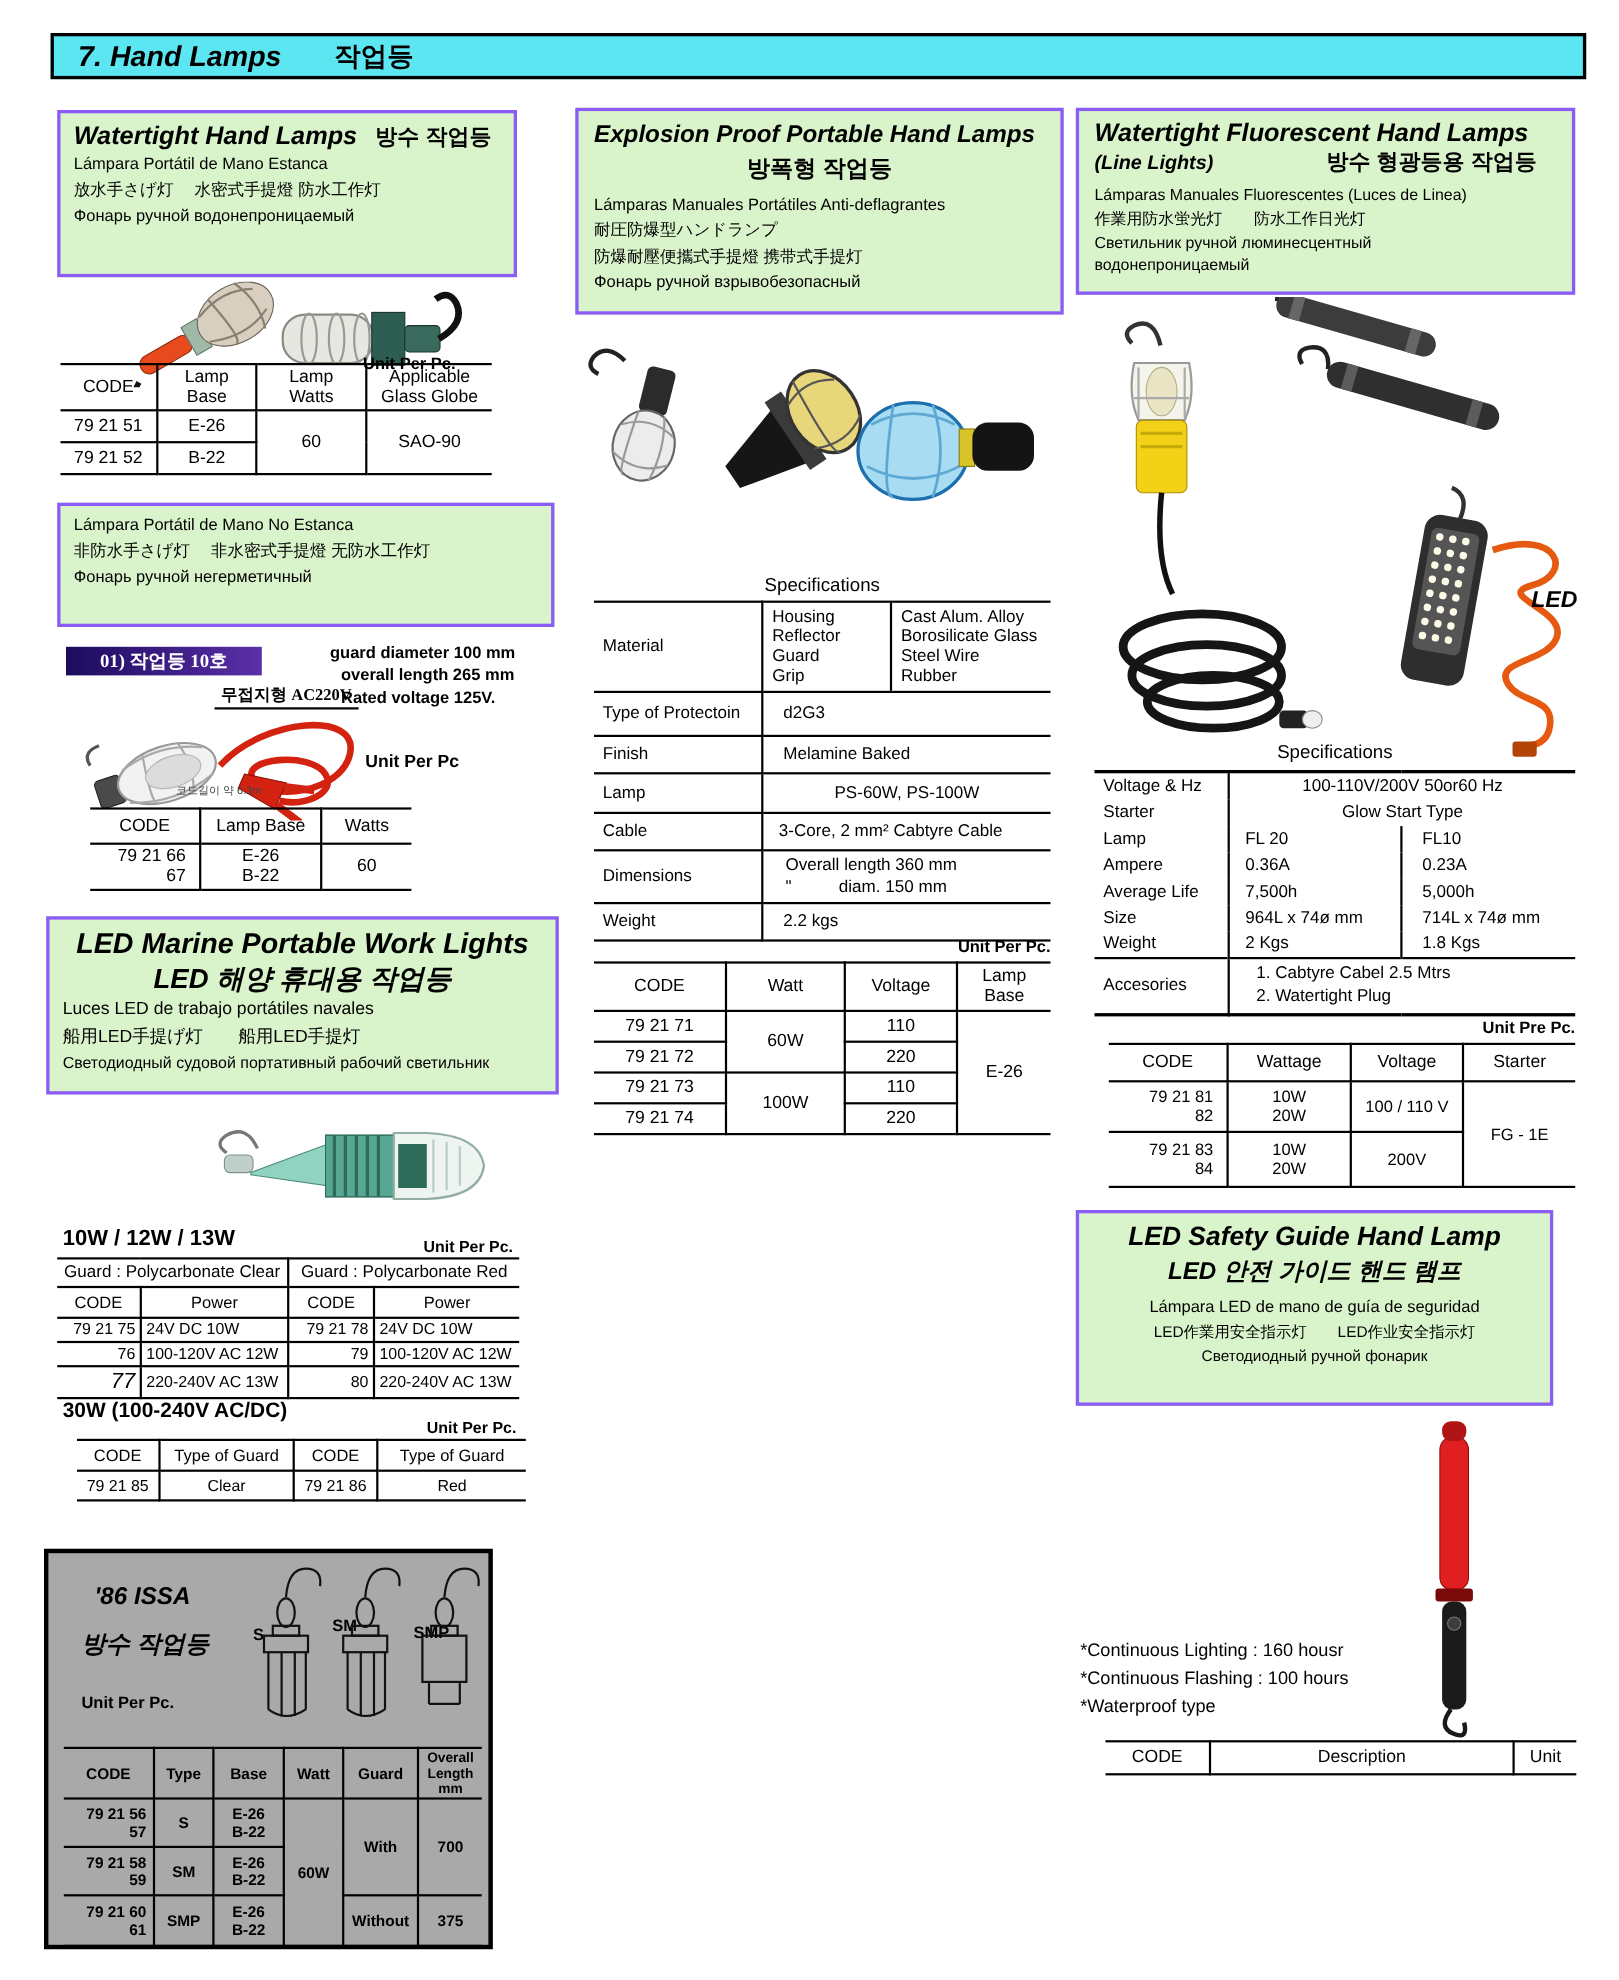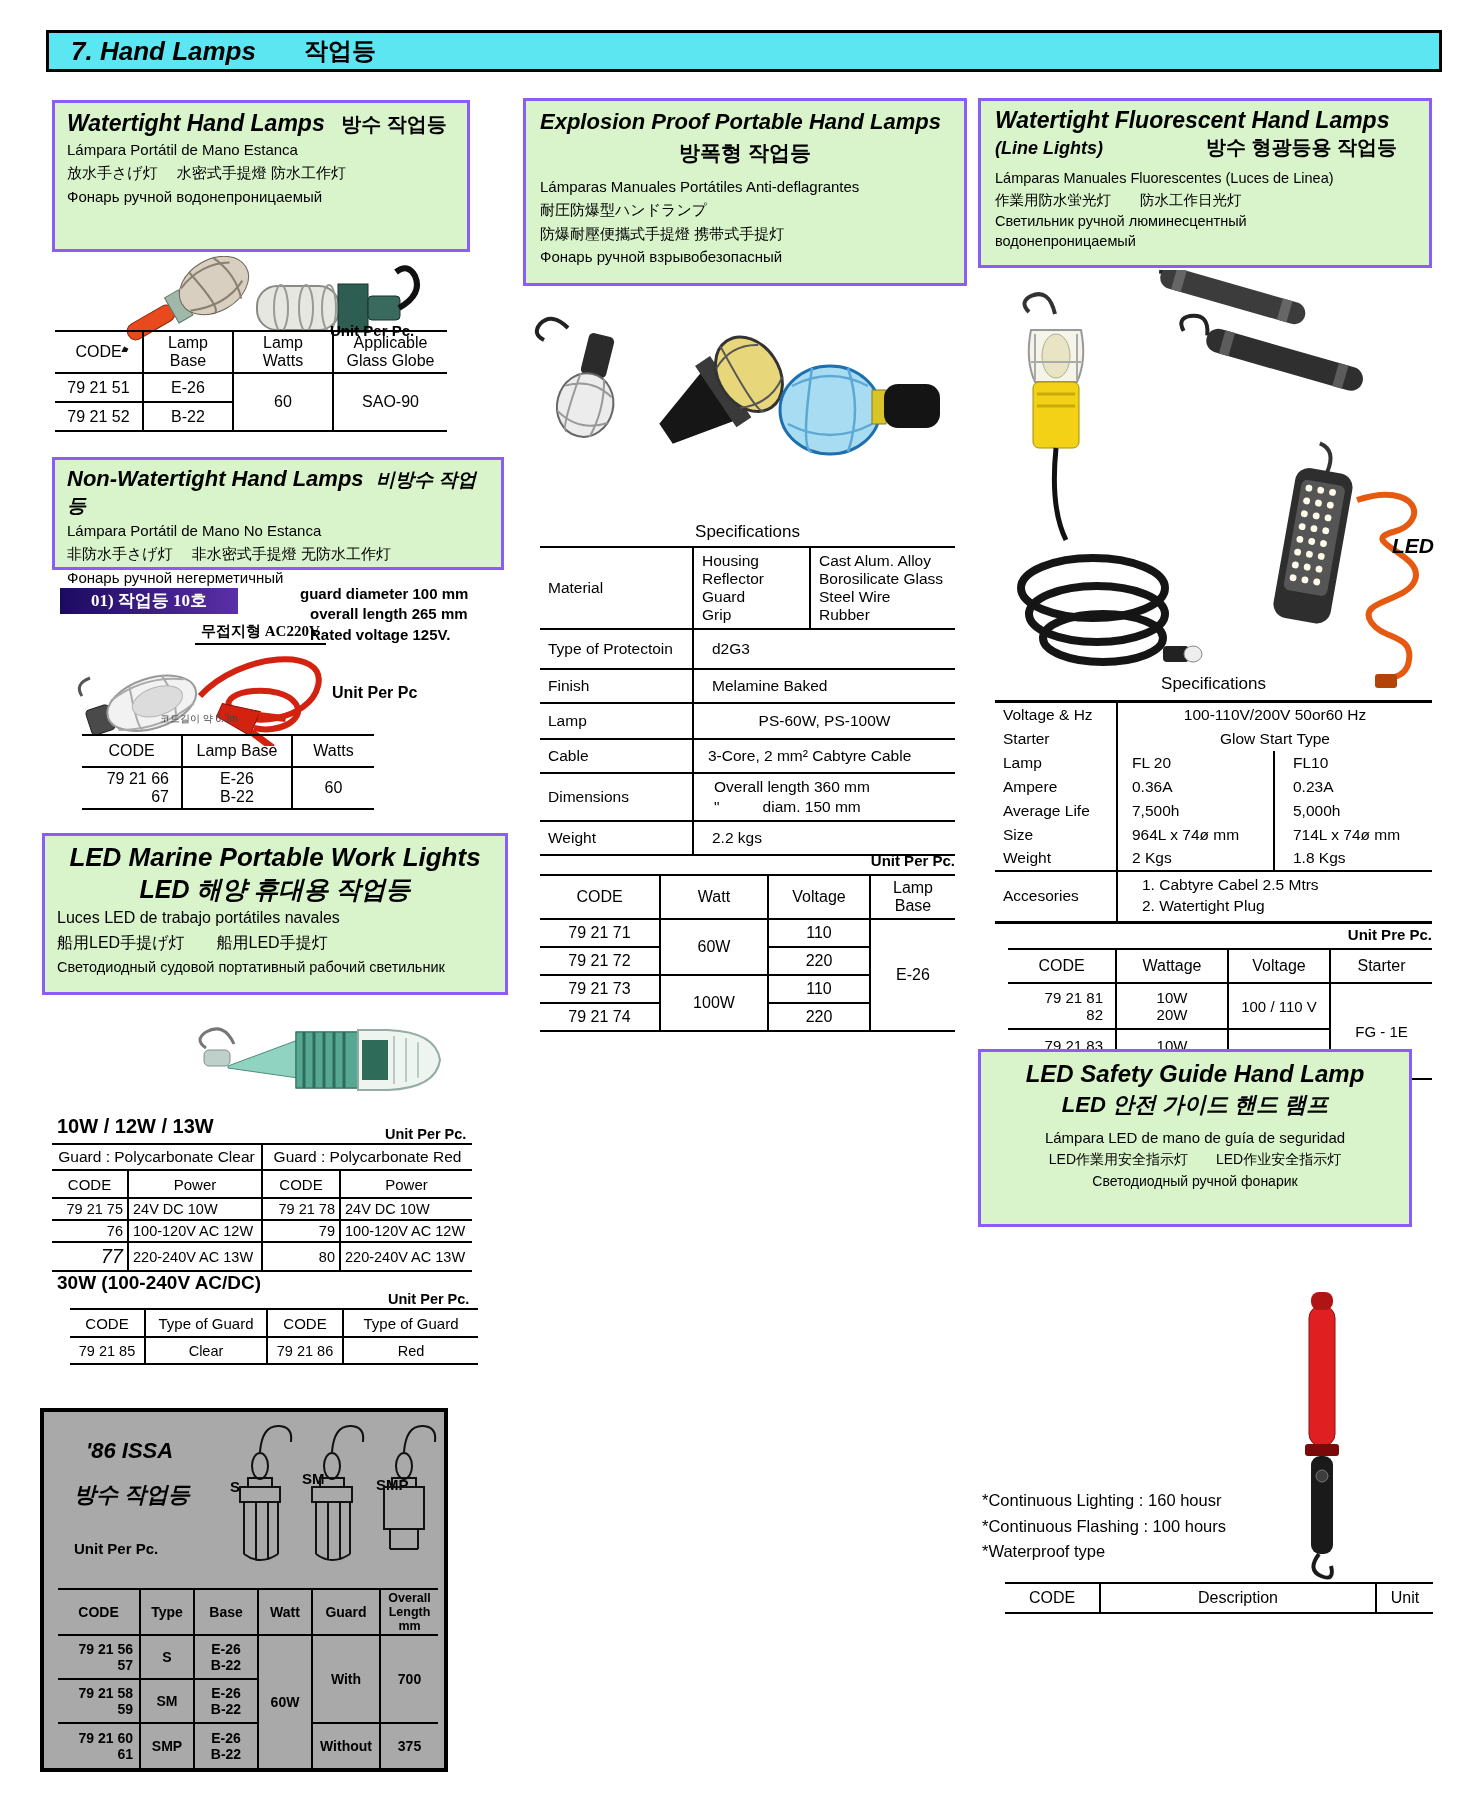--- a/index.html
+++ b/index.html
@@ -102,24 +102,20 @@
       <td class="b" rowspan="2">SAO-90</td>
     </tr>
     <tr style="height:29px;">
       <td class="b">79 21 52</td>
       <td class="b">B-22</td>
     </tr>
   </tbody>
     </table>
 
   <div class="box-green" style="left:52px;top:457px;width:452px;height:113px;padding:6px 12px;">
-    <div>
-      <span class="ttl" style="font-size:22px;">Non-Watertight Hand Lamps</span>
-      <span class="kr" style="font-size:19px;margin-left:8px;font-style:italic;">비방수 작업등</span>
-    </div>
     <div class="sub">Lámpara Portátil de Mano No Estanca</div>
     <div class="sub">非防水手さげ灯　 非水密式手提燈 无防水工作灯</div>
     <div class="sub">Фонарь ручной негерметичный</div>
   </div>
 
   <div class="abs" style="left:60px;top:588px;width:178px;height:26px;background:linear-gradient(90deg,#1b0b5e,#5b2fa8);
               color:#fff;font-weight:bold;font-size:17px;text-align:center;line-height:26px;font-family:'Liberation Serif',serif;">01)  작업등 10호</div>
   <div class="abs" style="left:300px;top:584px;font-size:15px;font-weight:600;line-height:1.35;">
     <div>guard diameter 100 mm</div>
     <div style="padding-left:10px;">overall length  265 mm</div>
@@ -598,21 +594,21 @@
     <tr style="height:50px;">
       <td class="b ra" style="font-size:15px;">79 21 83
 84</td>
       <td style="font-size:15px;">10W
 20W</td>
       <td style="font-size:15px;">200V</td>
     </tr>
   </tbody>
     </table>
 
-  <div class="box-green" style="left:978px;top:1049px;width:434px;height:178px;padding:8px 12px;">
+  <div class="box-green" style="left:978px;top:1100px;width:434px;height:178px;padding:8px 12px;">
     <div class="ttl" style="font-size:24px;text-align:center;">LED Safety Guide Hand Lamp</div>
     <div class="kr" style="font-size:22px;text-align:center;font-style:italic;margin:2px 0 6px 0;">LED 안전 가이드 핸드 램프</div>
     <div class="sub" style="text-align:center;font-size:15px;">Lámpara LED de mano de guía de seguridad</div>
     <div class="sub" style="text-align:center;font-size:14px;">LED作業用安全指示灯　　LED作业安全指示灯</div>
     <div class="sub" style="text-align:center;font-size:14px;">Светодиодный ручной фонарик</div>
   </div>
 
   <svg class="abs" style="left:1285px;top:1288px;" width="80" height="292" viewBox="0 0 80 292">
     <rect x="24" y="18" width="26" height="140" rx="12" fill="#e02020" stroke="#8f0d0d"></rect>
     <rect x="26" y="4" width="22" height="18" rx="8" fill="#b01414"></rect>

